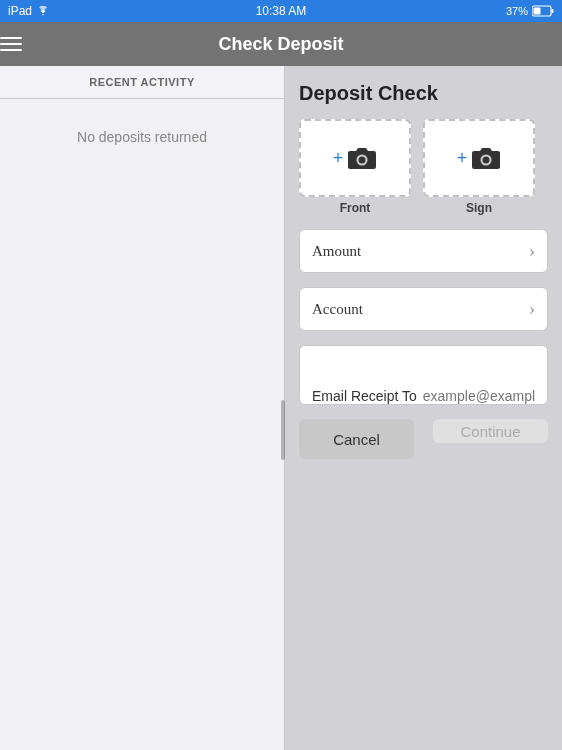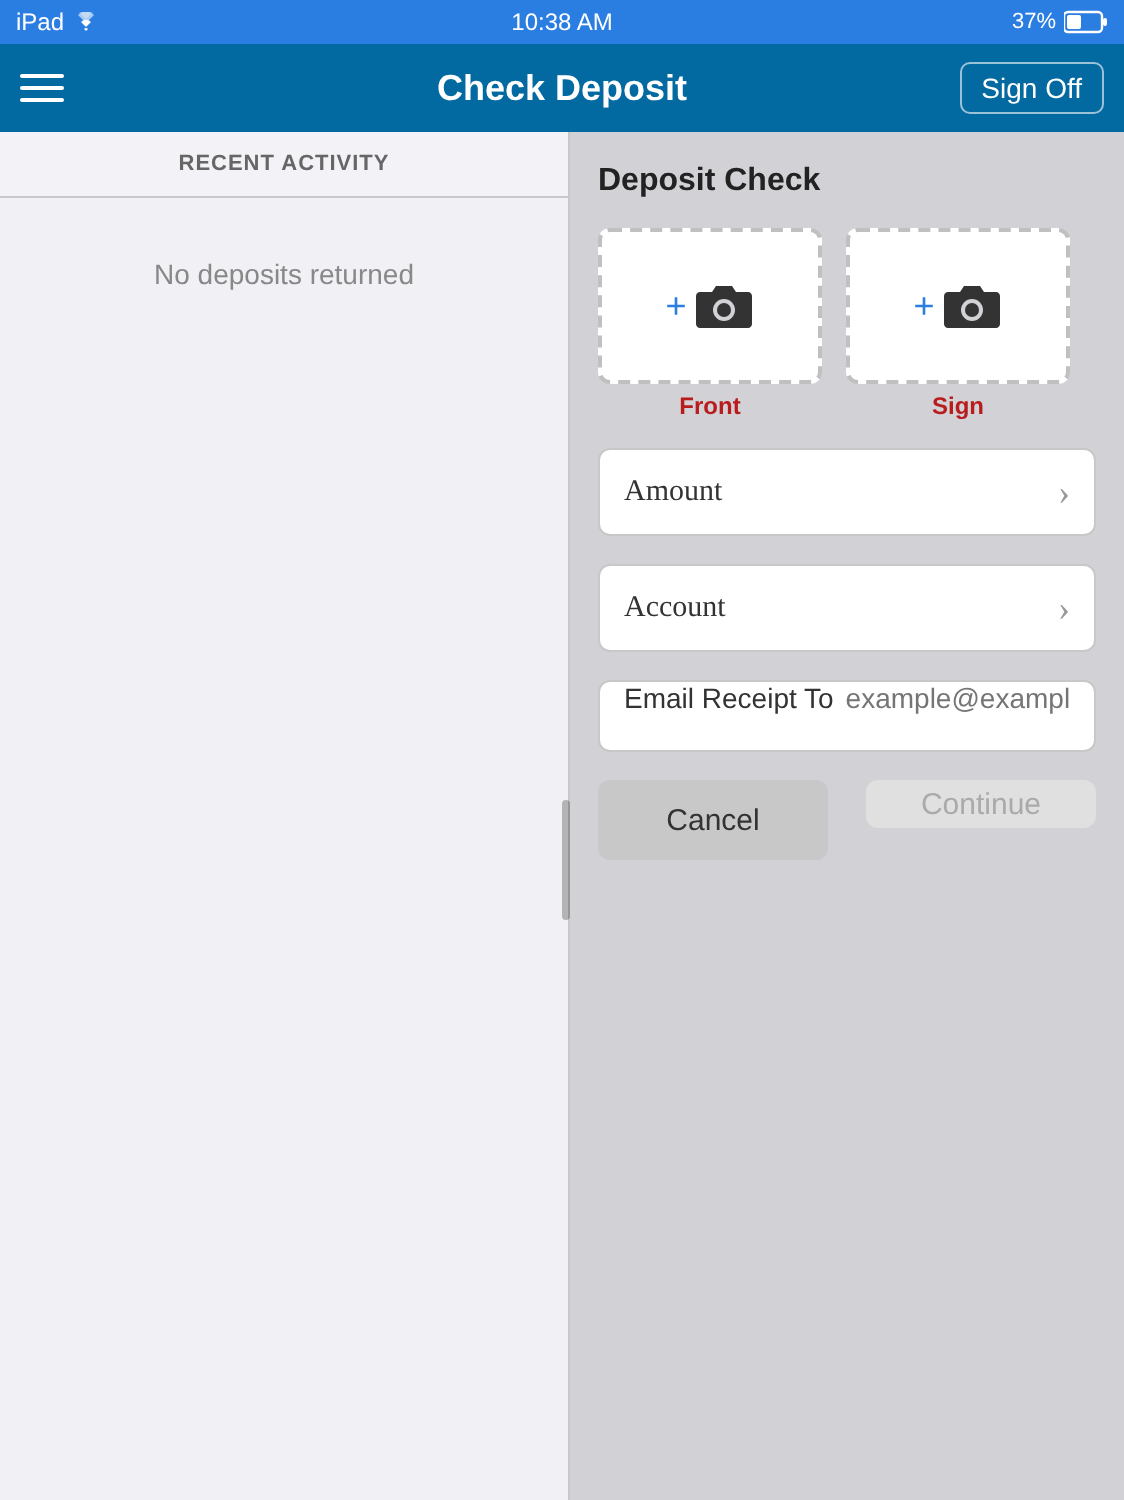--- a/index.html
+++ b/index.html
@@ -27,25 +27,25 @@
       font-weight: 500;
     }
     .status-left { display: flex; align-items: center; gap: 4px; }
     .status-center { position: absolute; left: 50%; transform: translateX(-50%); font-size: 12px; }
     .status-right { display: flex; align-items: center; gap: 4px; font-size: 11px; }
 
     
     .nav-bar {
       width: 100%;
       height: 44px;
-      background: #0369a1;
+      background: #737373;
       display: flex;
       align-items: center;
       justify-content: space-between;
-      padding: 0 10px;
+      padding: 0 0;
     }
     .nav-menu-icon {
       width: 30px;
       height: 30px;
       display: flex;
       flex-direction: column;
       justify-content: center;
       gap: 4px;
       cursor: pointer;
     }
@@ -119,21 +119,21 @@
       width: 277px;
       height: 100%;
       background: #d1d1d6;
       padding: 16px 14px;
       display: flex;
       flex-direction: column;
       gap: 14px;
     }
 
     .deposit-check-title {
-      font-size: 16px;
+      font-size: 20px;
       font-weight: 600;
       color: #222;
     }
 
     
     .check-images-row {
       display: flex;
       gap: 12px;
     }
     .check-image-container {
@@ -162,21 +162,21 @@
       font-size: 18px;
       color: #2a7de1;
       font-weight: 300;
     }
     .camera-svg {
       fill: #333;
     }
     .check-image-label {
       font-size: 12px;
       font-weight: 600;
-      color: #b91c1c;
+      color: #404040;
     }
 
     
     .field-row {
       background: white;
       border: 1px solid #c8c8c8;
       border-radius: 6px;
       height: 44px;
       display: flex;
       align-items: center;
@@ -192,23 +192,23 @@
     .field-chevron {
       font-size: 18px;
       color: #999;
     }
 
     
     .email-row {
       background: white;
       border: 1px solid #c8c8c8;
       border-radius: 6px;
-      height: 36px;
-      display: flex;
-      align-items: flex-start;
+      height: 60px;
+      display: flex;
+      align-items: flex-end;
       padding: 0 12px;
       gap: 6px;
     }
     .email-label {
       font-size: 14px;
       color: #333;
       white-space: nowrap;
     }
     .email-input {
       border: none;
@@ -280,21 +280,20 @@
   </div>
 </div>
 
 <div class="nav-bar">
   <div class="nav-menu-icon">
     <span></span>
     <span></span>
     <span></span>
   </div>
   <div class="nav-title">Check Deposit</div>
-  <button class="nav-signoff">Sign Off</button>
 </div>
 
 <div class="main-content">
 
   <div class="left-panel">
     <div class="recent-activity-header">RECENT ACTIVITY</div>
     <div class="no-deposits">
       <span class="no-deposits-text">No deposits returned</span>
     </div>
   </div>

